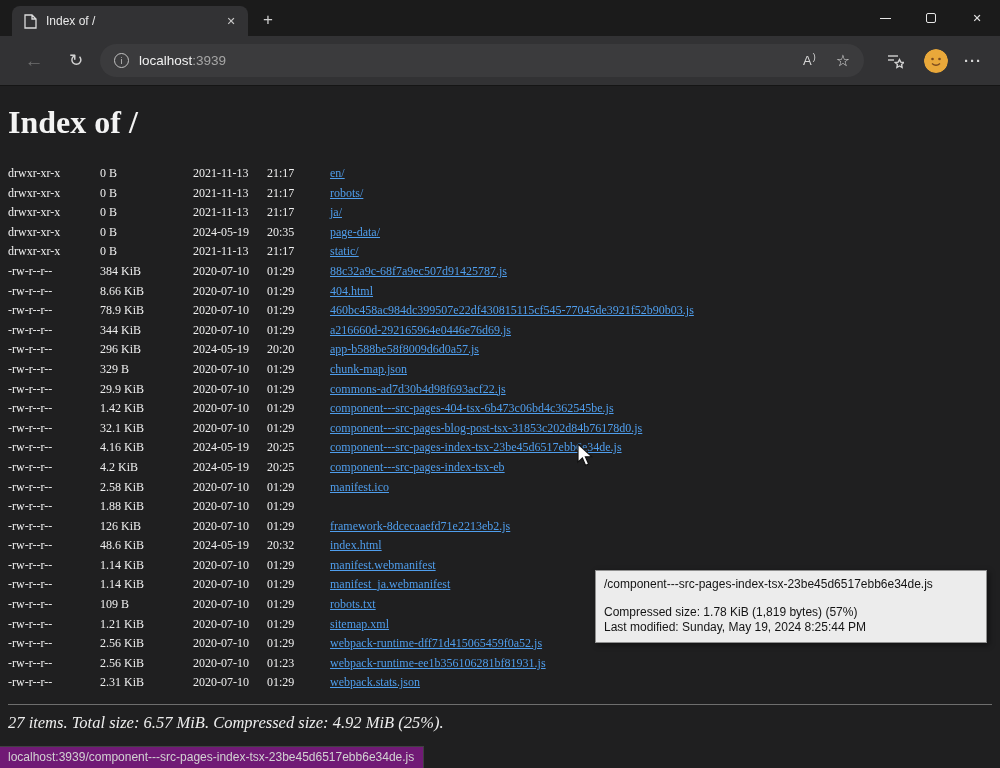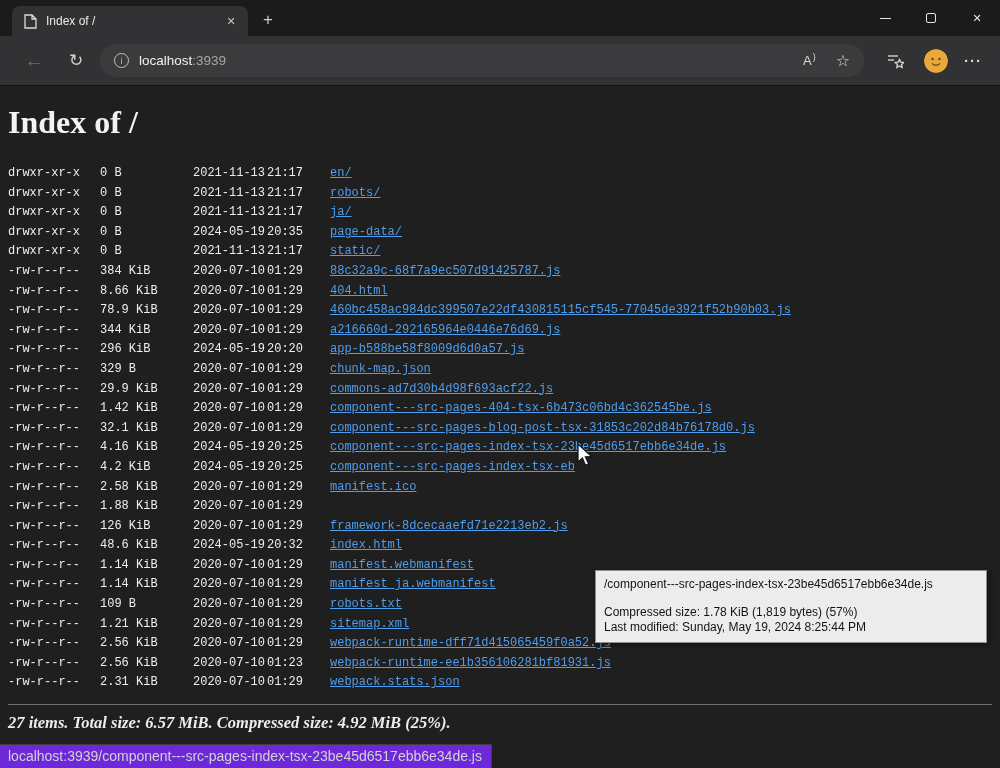--- a/index.html
+++ b/index.html
@@ -33,38 +33,38 @@
   .read-aloud .wave { font-size:9px; margin:-1px 0 0 1px; }
   .fav-star { color:#d6d6d6; font-size:16px; }
   .hub-icon { margin:0 10px; display:inline-flex; }
   .avatar { width:24px; height:24px; border-radius:50%; margin:0 10px; display:inline-flex; overflow:hidden; }
   .more-icon { color:#d6d6d6; font-size:15px; font-weight:bold; letter-spacing:1px; margin:0 8px 0 6px; }
 
   
   .page { position:relative; height:681px; background:#1f1f20; }
   h1.page-title { font-family:"Liberation Serif","DejaVu Serif",serif; font-weight:bold; font-size:32px;
                   color:#f3f3f3; margin:18px 0 0 8px; }
-  .listing { margin-top:23px; font-family:Liberation Mono, monospace; font-size:12px; color:#efefef; }
+  .listing { margin-top:23px; font-family:Liberation Serif, serif; font-size:12px; color:#efefef; }
   .row { display:grid; grid-template-columns:92px 65px 28px 74px 63px 1fr; padding-left:8px; height:19.6px; line-height:19.6px; }
   .row .size { text-align:left; }
   .row a.name { color:#4f9eed; text-decoration:underline; justify-self:start; white-space:nowrap; }
   hr.rule { border:none; border-top:1px solid #6e6e6e; margin:11px 8px 0 8px; }
   .summary { font-family:"Liberation Serif","DejaVu Serif",serif; font-style:italic; font-size:16.5px;
-             color:#ededed; margin:8px 0 0 8px;font-weight:bold; }
+             color:#ededed; margin:8px 0 0 8px; }
 
   
   .tooltip { position:absolute; left:595px; top:466px; width:392px; background:#ececec; border:1px solid #8f8f8f;
              box-shadow:2px 2px 6px rgba(0,0,0,.45); padding:6px 6px 6px 8px; font-size:12px; color:#141414;
              line-height:15.5px; z-index:20; }
   .tooltip .tt-path { margin-bottom:12px; white-space:nowrap; }
   .tooltip .tt-line { white-space:nowrap; }
 
   
-  .statusbar { position:absolute; left:0; bottom:0; background:#6d28d9; border:1px solid #3f3f41; border-left:none; border-bottom:none;
-               color:#d2d2d2; font-size:14px; padding:3px 9px 4px 8px; z-index:15; white-space:nowrap; }
+  .statusbar { position:absolute; left:0; bottom:0; background:#701a75; border:1px solid #3f3f41; border-left:none; border-bottom:none;
+               color:#d2d2d2; font-size:12px; padding:3px 9px 4px 8px; z-index:15; white-space:nowrap; }
 
   
   .cursor { position:absolute; left:577px; top:443px; z-index:30; pointer-events:none; }
 </style>
 </head>
 <body>
 
 <div class="titlebar">
   <div class="tab">
     <span class="favicon">

